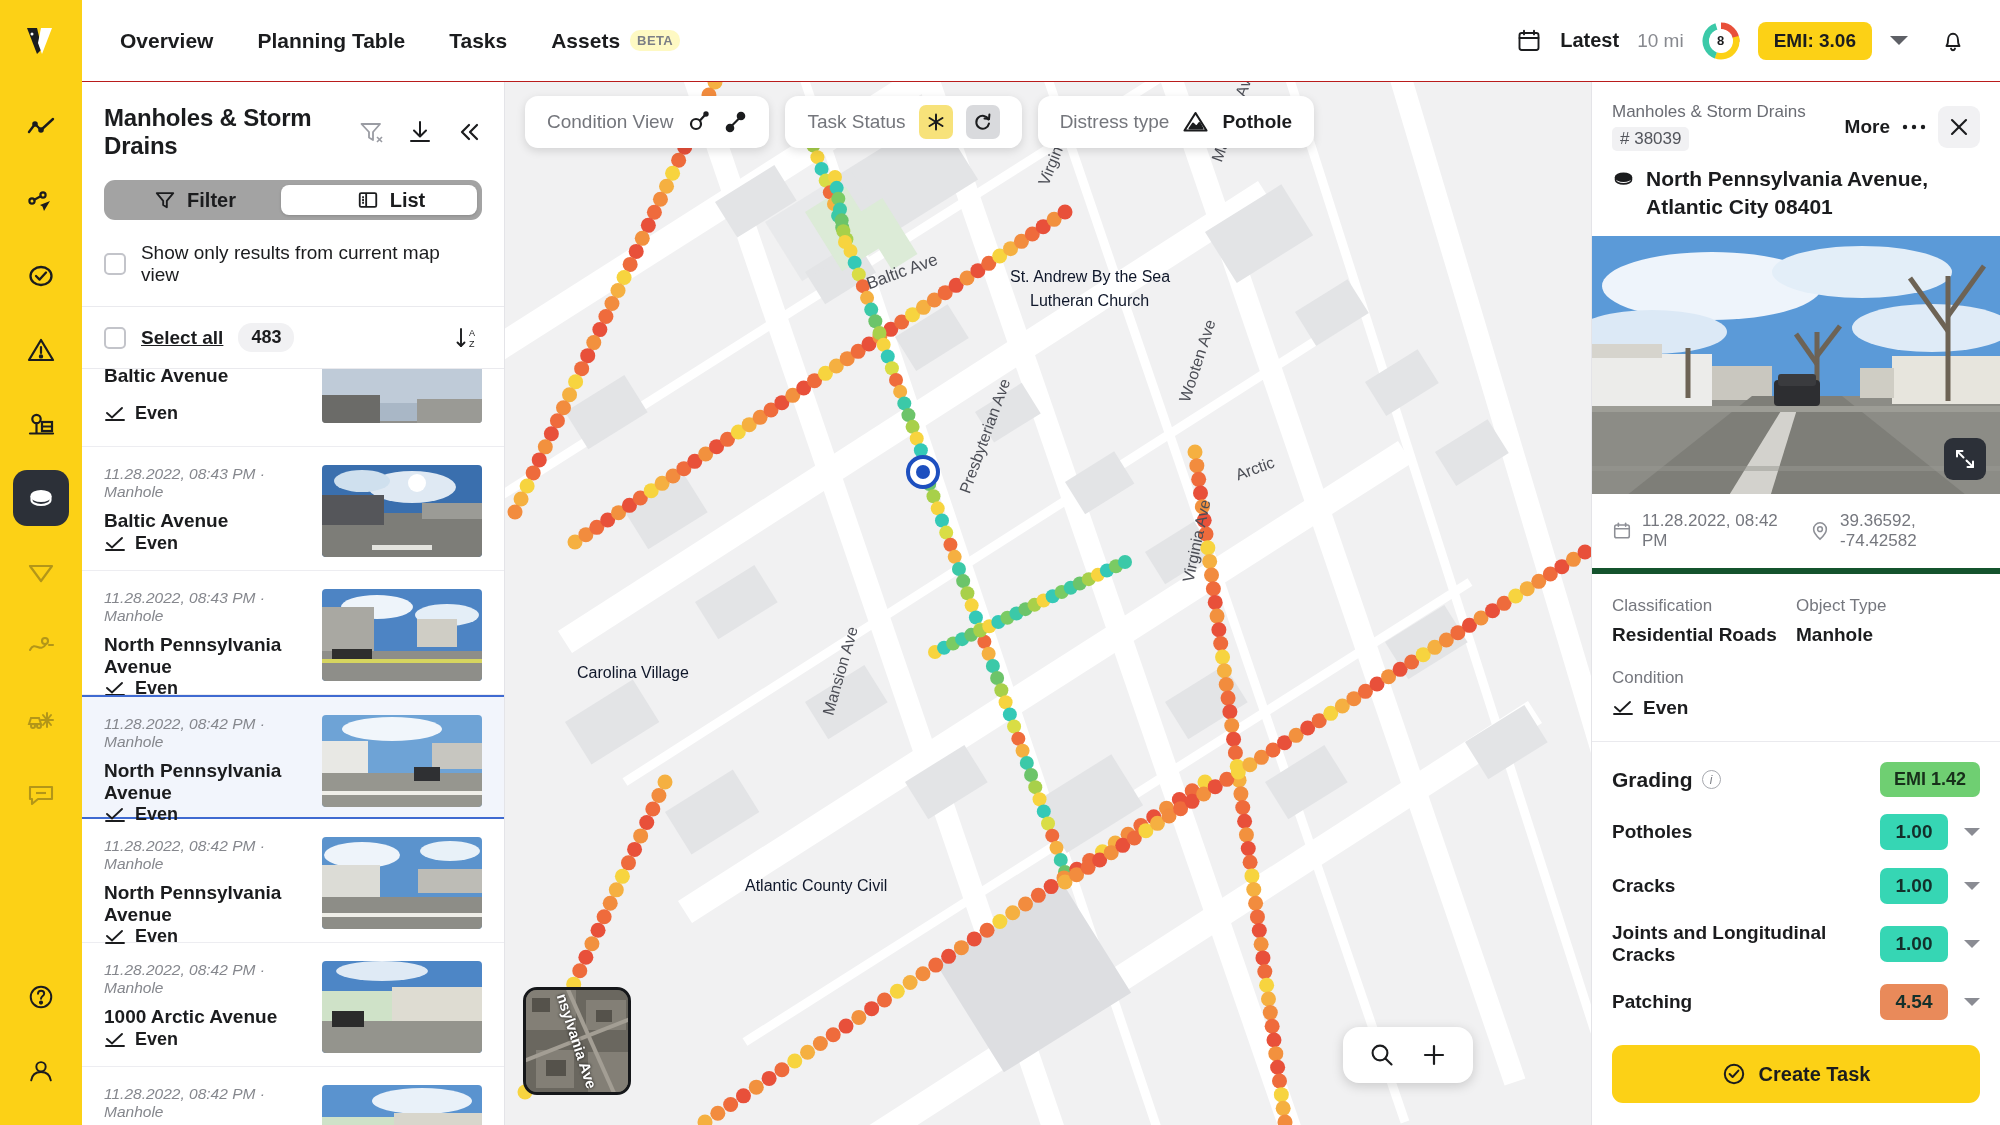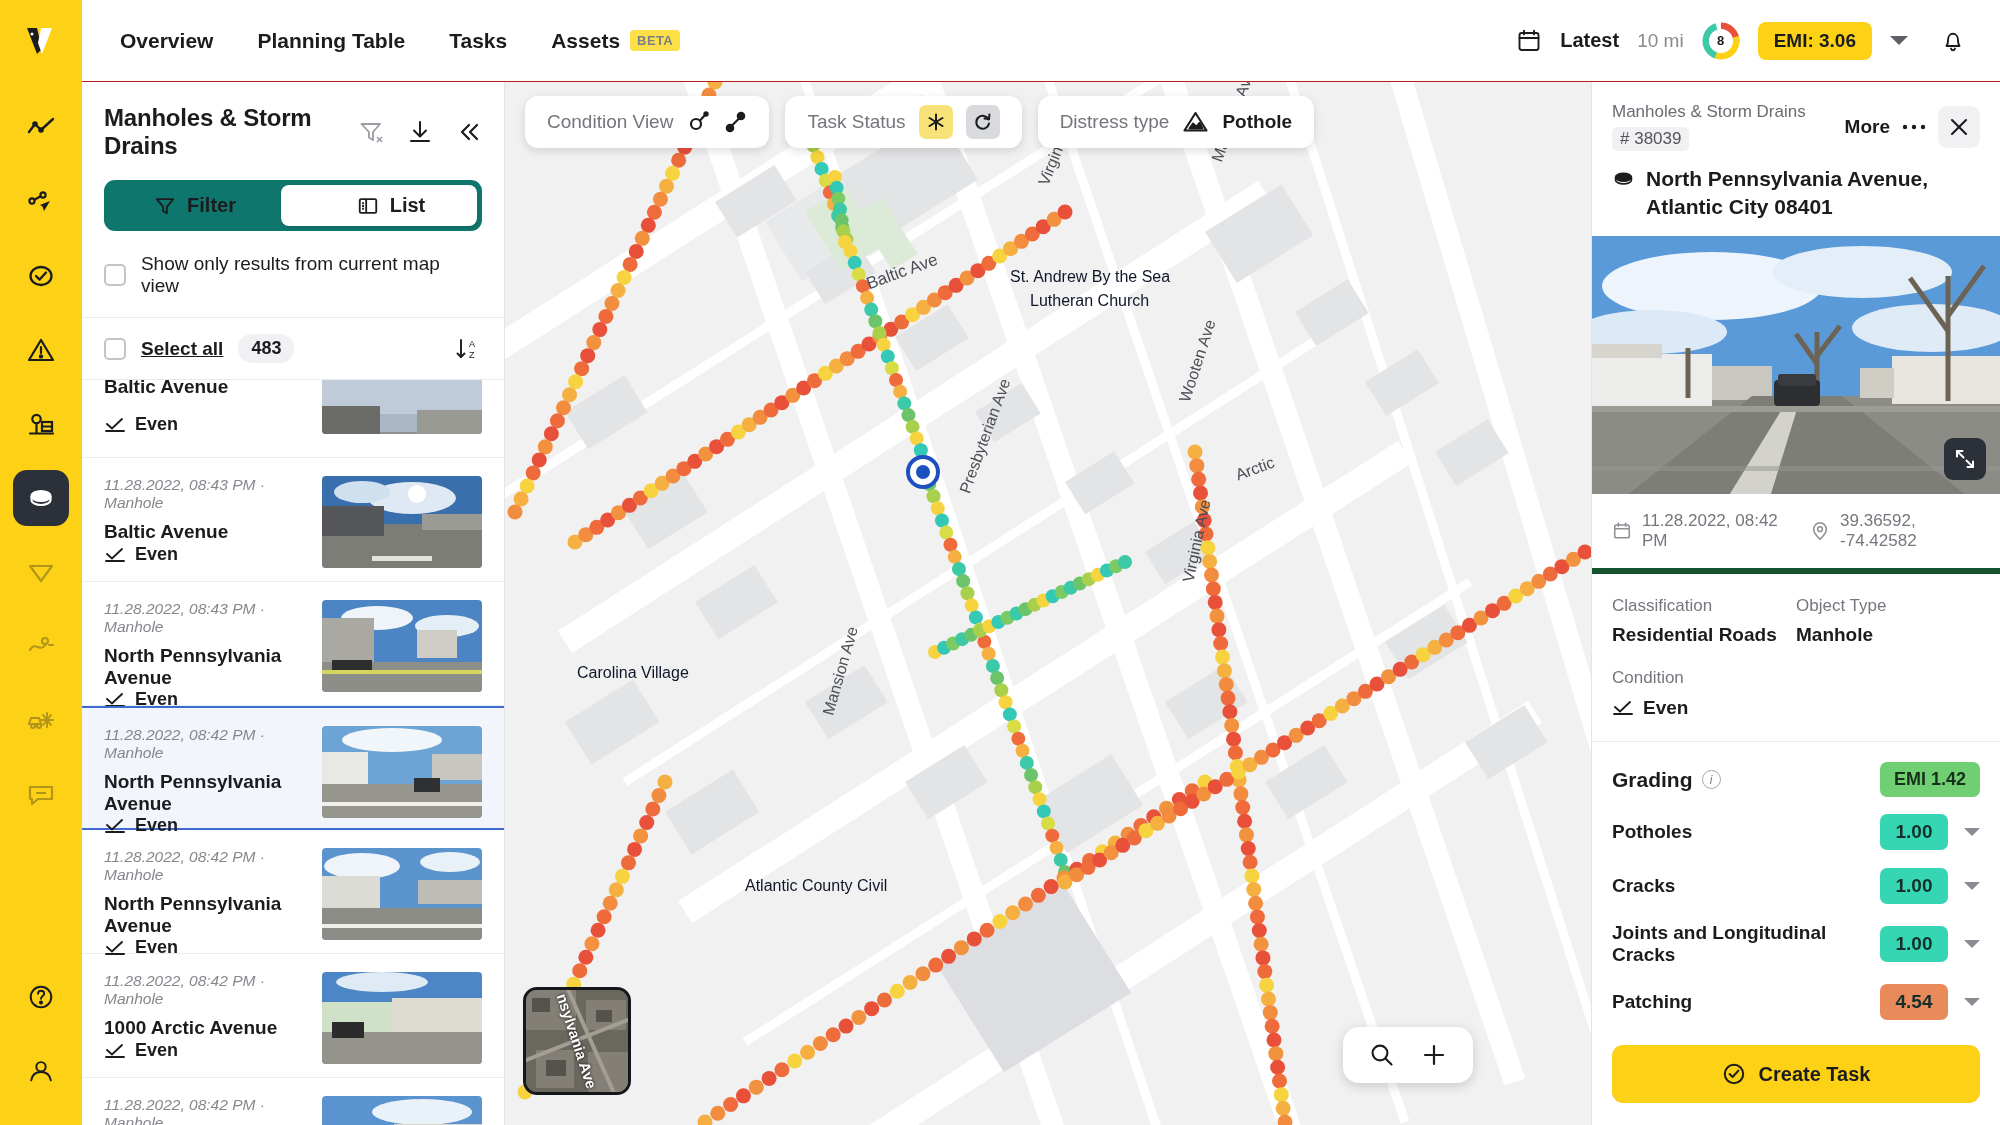--- a/index.html
+++ b/index.html
@@ -32,21 +32,21 @@
     background: #fff; border-bottom: 1px solid #b91c1c;
     display: flex; align-items: center; z-index: 35;
   }
   .nav { display: flex; align-items: center; gap: 44px; margin-left: 38px; }
   .nav a {
     font-size: 21px; font-weight: bold; color: #1B1C1E; text-decoration: none;
     display: flex; align-items: center; gap: 10px;
   }
   .beta {
     font-size: 13px; font-weight: bold; letter-spacing: .4px; color: #7C7F86;
-    background: #fde047; border-radius: 4px; padding: 3px 7px;
+    background: #fef9c3; border-radius: 10px; padding: 3px 7px;
   }
   .top-right { margin-left: auto; display: flex; align-items: center; gap: 18px; margin-right: 34px; }
   .latest-lbl { font-size: 20px; font-weight: bold; color: #1B1C1E; }
   .miles { font-size: 19px; color: #87898F; }
   .donut { position: relative; width: 38px; height: 38px; }
   .donut .hole {
     position: absolute; inset: 7px; background: #fff; border-radius: 50%;
     display: flex; align-items: center; justify-content: center;
     font-size: 13px; font-weight: bold; color: #1B1C1E;
   }
@@ -60,22 +60,22 @@
   .panel {
     position: absolute; left: 82px; top: 82px; width: 423px; height: 1043px;
     background: #fff; border-right: 1px solid #E4E4E8; z-index: 30;
     display: flex; flex-direction: column;
   }
   .panel-head { padding: 22px 22px 0 22px; }
   .panel-title-row { display: flex; align-items: center; gap: 12px; }
   .panel-title { font-size: 24px; font-weight: bold; color: #1B1C1E; letter-spacing: -.2px; }
   .panel-head-icons { margin-left: auto; display: flex; align-items: center; gap: 22px; }
   .seg {
-    margin: 20px 0 0 0; display: flex; background: #0f766e;
-    border-radius: 11px; padding: 5px; height: 51px;
+    margin: 20px 0 0 0; display: flex; background: #a3a3a3;
+    border-radius: 11px; padding: 5px; height: 40px;
   }
   .seg-btn {
     flex: 1; display: flex; align-items: center; justify-content: center; gap: 11px;
     font-size: 20px; font-weight: bold; color: #1B1C1E; border-radius: 8px;
   }
   .seg-btn.on { background: #fff; box-shadow: 0 1px 3px rgba(0,0,0,.16); padding-left: 24px; }
   .chk-row { display: flex; align-items: center; gap: 15px; padding: 22px 0 20px 0; }
   .cbox { width: 22px; height: 22px; border: 2px solid #C3C4CA; border-radius: 5px; background: #fff; }
   .chk-lbl { font-size: 19px; color: #1B1C1E; }
   .selall-row {

